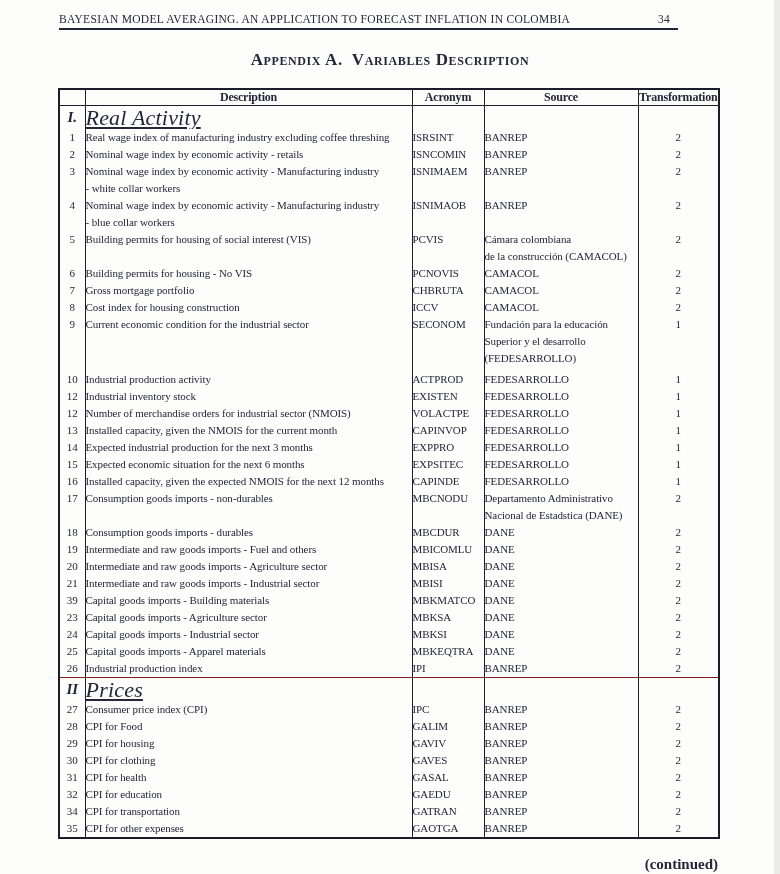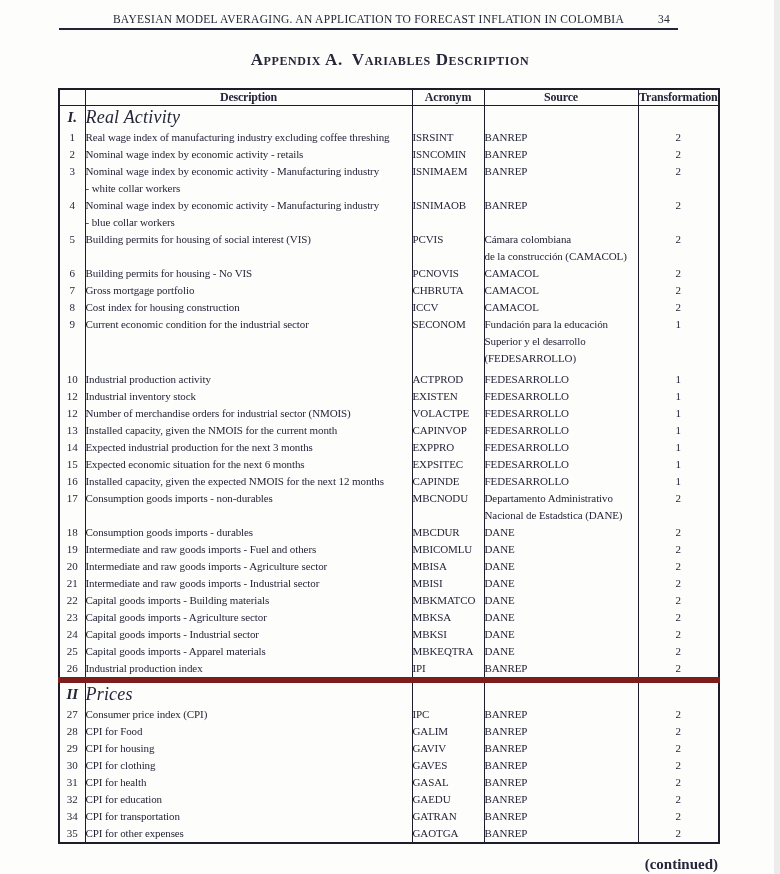--- a/index.html
+++ b/index.html
@@ -13,21 +13,20 @@
   .page { position:relative; width:780px; height:874px; }
   .edge-right {
     position:absolute; top:0; right:0; width:6px; height:100%;
     background:#ececec;
   }
   
   .running-head {
     position:absolute; left:59px; top:13px; width:619px;
     border-bottom:2px solid #25253a;
     padding-bottom:3px;
-    text-align:center;
     font-size:11.5px; letter-spacing:0.3px;
   }
   .rh-page { position:absolute; right:8px; top:0; }
   
   .title {
     position:absolute; top:50px; left:0; width:780px;
     text-align:center;
     font-size:17px; font-weight:bold;
     font-variant:small-caps; letter-spacing:0.6px;
   }
@@ -52,30 +51,30 @@
     font-size:11px; line-height:17px;
     letter-spacing:-0.1px;
     white-space:nowrap; overflow:hidden;
   }
   .c-num  { text-align:center; }
   .c-desc { padding-left:7px; }
   .c-acr  { padding-left:6px; }
   .c-src  { padding-left:7px; }
   .c-tra  { text-align:center; }
   tr.section-row { }
-  tr.section-sep { border-top:6px solid #7f1d1d;padding-left:38px; }
+  tr.section-sep { border-top:1px solid #7f1d1d;padding-left:38px; }
   .sec-label {
     font-style:italic; font-weight:bold; font-size:15px;
     text-align:center; line-height:23px;
   }
   .sec-title {
-    font-style:italic; font-size:18px;
+    font-style:italic; font-size:22px;
     padding-left:7px; line-height:23px;
     letter-spacing:0.2px;
-    white-space:nowrap; overflow:hidden;
+    white-space:nowrap; overflow:hidden;text-decoration:underline;
   }
   tr.pad-after td { padding-bottom:4px; }
   
   .continued {
     position:absolute; right:62px; top:856px;
     font-size:15px; font-weight:bold;
   }
 </style>
 </head>
 <body>
@@ -472,21 +471,21 @@
           </td>
           <td class="c-src">
             <div class="ln">DANE</div>
           </td>
           <td class="c-tra">
             <div class="ln">2</div>
           </td>
         </tr>
         <tr>
           <td class="c-num">
-            <div class="ln">22</div>
+            <div class="ln">39</div>
           </td>
           <td class="c-desc">
             <div class="ln">Capital goods imports - Building materials</div>
           </td>
           <td class="c-acr">
             <div class="ln">MBKMATCO</div>
           </td>
           <td class="c-src">
             <div class="ln">DANE</div>
           </td>

